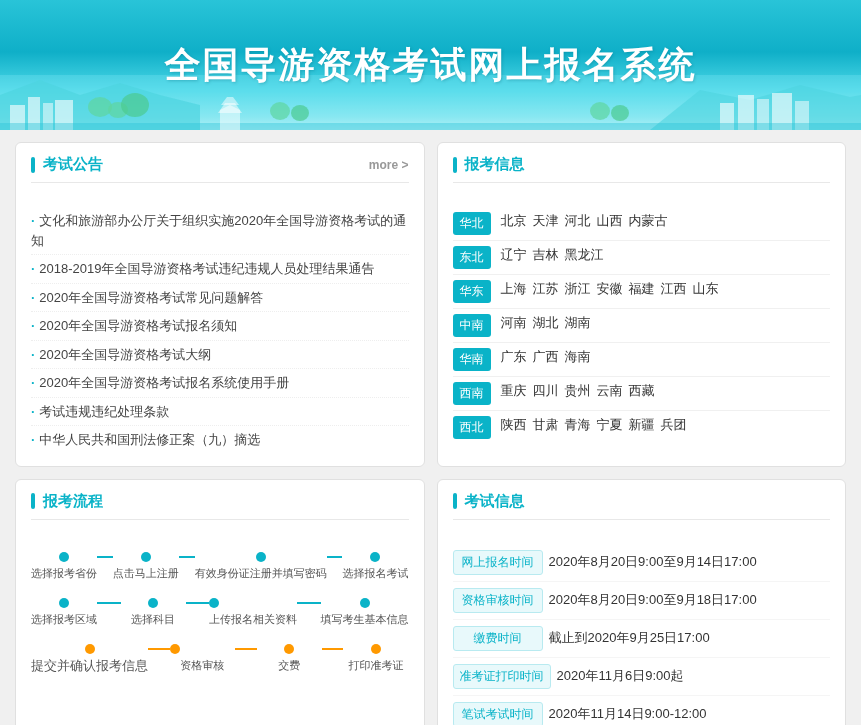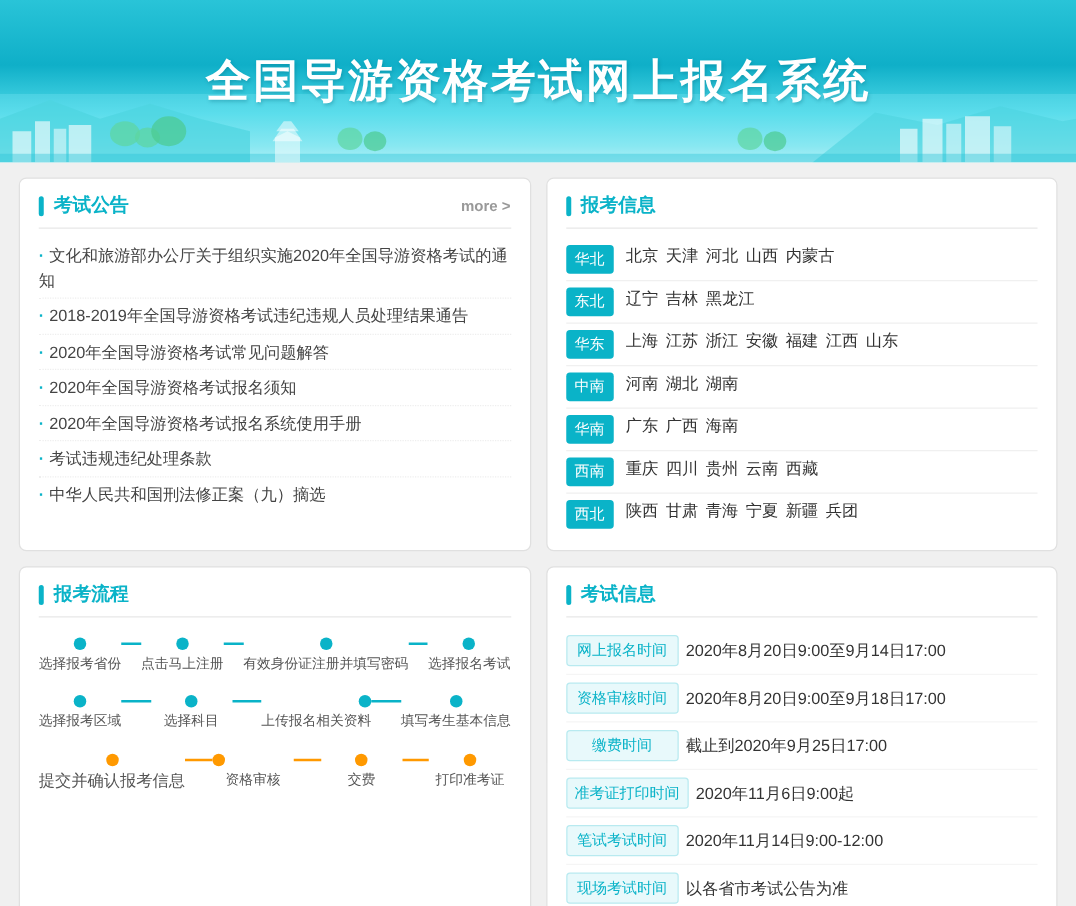--- a/index.html
+++ b/index.html
@@ -56,21 +56,21 @@
       border: 1px solid #e0e0e0;
       padding: 12px 15px;
     }
 
     .card-header {
       font-size: 15px;
       font-weight: bold;
       color: #0ab3c8;
       border-bottom: 1px solid #e8e8e8;
       padding-bottom: 8px;
-      margin-bottom: 8px;
+      margin-bottom: 24px;
       display: flex;
       justify-content: space-between;
       align-items: center;
     }
     .card-header-title {
       display: flex;
       align-items: center;
       gap: 4px;
     }
     .card-header-title::before {
@@ -225,20 +225,21 @@
   <div class="card">
     <div class="card-header">
       <span class="card-header-title">考试公告</span>
       <a class="more-link">more &gt;</a>
     </div>
     <ul class="notice-list">
     <li>文化和旅游部办公厅关于组织实施2020年全国导游资格考试的通知</li>
         <li>2018-2019年全国导游资格考试违纪违规人员处理结果通告</li>
         <li>2020年全国导游资格考试常见问题解答</li>
         <li>2020年全国导游资格考试报名须知</li>
+        <li>2020年全国导游资格考试大纲</li>
         <li>2020年全国导游资格考试报名系统使用手册</li>
         <li>考试违规违纪处理条款</li>
         <li>中华人民共和国刑法修正案（九）摘选</li>
       </ul>
   </div>
 
   <div class="card">
     <div class="card-header">
       <span class="card-header-title">报考信息</span>
     </div>
@@ -343,21 +344,21 @@
           <div style="display: flex; flex-direction: column; align-items: center; min-width: 65px; font-size: 11px; color: rgb(85, 85, 85); text-align: center;">
             <div style="width: 10px; height: 10px; border-radius: 50%; background: rgb(10, 179, 200); margin-bottom: 4px; flex-shrink: 0;"></div>
             <div style="font-size: 11px; color: rgb(85, 85, 85); line-height: 1.3;">选择报考区域</div>
           </div>
           <div style="flex: 1 1 0%; height: 2px; background: rgb(10, 179, 200); margin-top: 4px; align-self: flex-start;"></div>
           <div style="display: flex; flex-direction: column; align-items: center; min-width: 65px; font-size: 11px; color: rgb(85, 85, 85); text-align: center;">
             <div style="width: 10px; height: 10px; border-radius: 50%; background: rgb(10, 179, 200); margin-bottom: 4px; flex-shrink: 0;"></div>
             <div style="font-size: 11px; color: rgb(85, 85, 85); line-height: 1.3;">选择科目</div>
           </div>
           <div style="flex: 1 1 0%; height: 2px; background: rgb(10, 179, 200); margin-top: 4px; align-self: flex-start;"></div>
-          <div style="display: flex; flex-direction: column; align-items: flex-end; min-width: 65px; font-size: 11px; color: rgb(85, 85, 85); text-align: center;">
+          <div style="display: flex; flex-direction: column; align-items: flex-start; min-width: 65px; font-size: 11px; color: rgb(85, 85, 85); text-align: center;">
             <div style="width: 10px; height: 10px; border-radius: 50%; background: rgb(10, 179, 200); margin-bottom: 4px; flex-shrink: 0;"></div>
             <div style="font-size: 11px; color: rgb(85, 85, 85); line-height: 1.3;">上传报名相关资料</div>
           </div>
           <div style="flex: 1 1 0%; height: 2px; background: rgb(10, 179, 200); margin-top: 4px; align-self: flex-start;"></div>
           <div style="display: flex; flex-direction: column; align-items: center; min-width: 65px; font-size: 11px; color: rgb(85, 85, 85); text-align: left;">
             <div style="width: 10px; height: 10px; border-radius: 50%; background: rgb(10, 179, 200); margin-bottom: 4px; flex-shrink: 0;"></div>
             <div style="font-size: 11px; color: rgb(85, 85, 85); line-height: 1.3;">填写考生基本信息</div>
           </div>
         </div>
         <div style="display: flex; align-items: flex-start; margin-bottom: 18px;">

